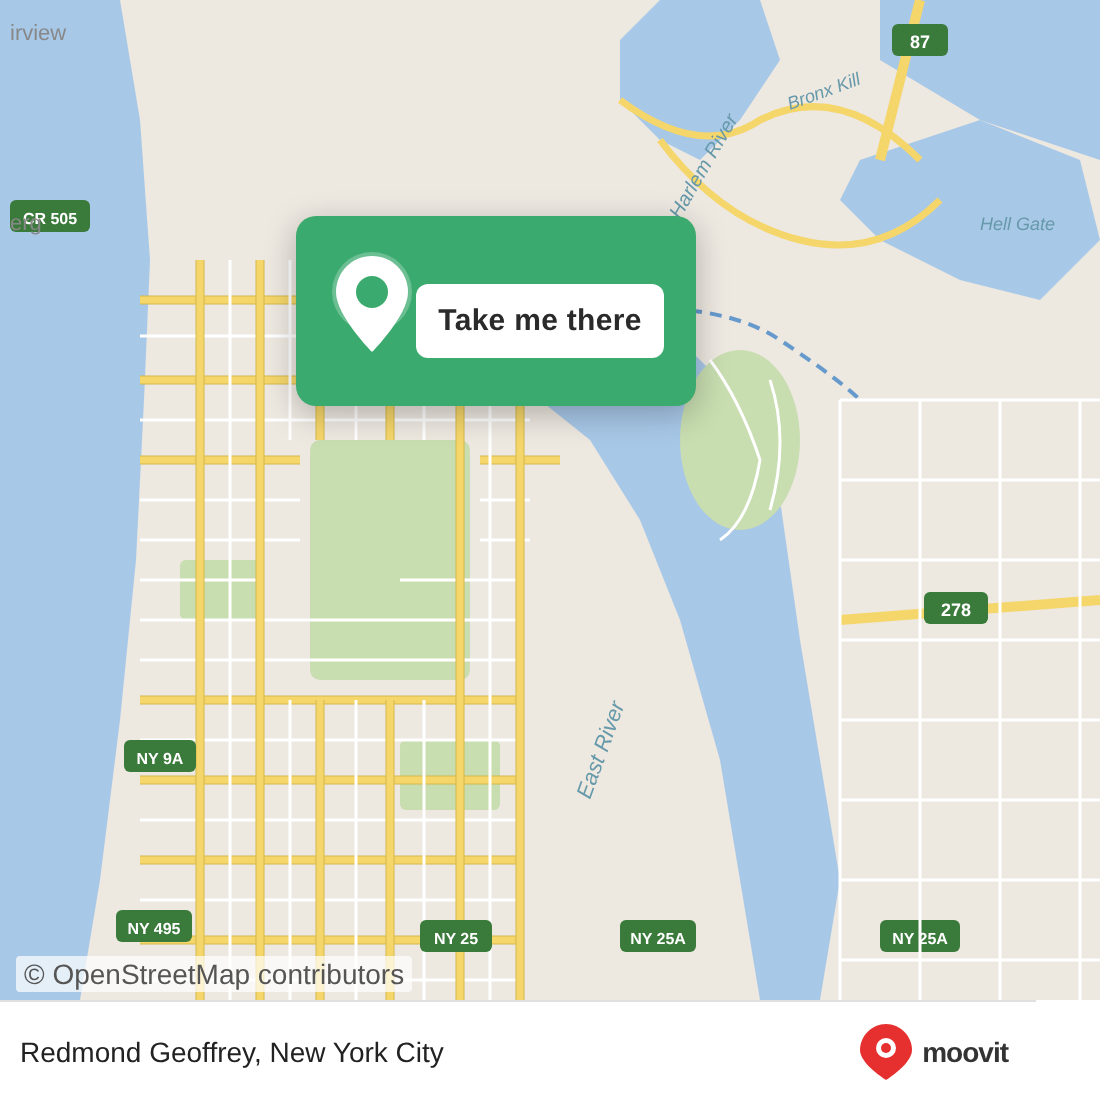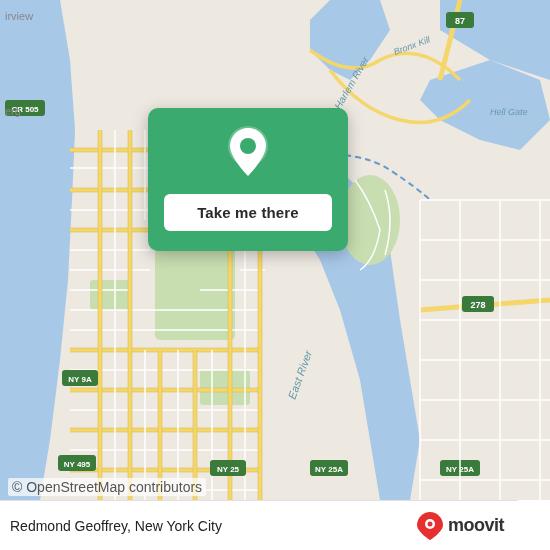--- a/index.html
+++ b/index.html
@@ -29,23 +29,23 @@
 
     
     #location-card {
       position: absolute;
       top: 108px;
       left: 148px;
       width: 200px;
       background: #3aaa6e;
       border-radius: 10px;
       display: flex;
-      flex-direction: column;
+      flex-direction: row;
       align-items: center;
-      padding: 18px 16px 20px;
+      padding: 18px 16px 8px;
       box-shadow: 0 4px 16px rgba(0,0,0,0.25);
       z-index: 10;
     }
 
     #pin-icon-wrap {
       margin-bottom: 12px;
     }
 
     #take-me-there-btn {
       background: white;
@@ -78,21 +78,21 @@
       font-weight: 400;
     }
 
     #moovit-logo {
       display: flex;
       align-items: center;
       gap: 4px;
     }
 
     #moovit-text {
-      font-size: 18px;
+      font-size: 14px;
       font-weight: 700;
       color: #333;
       letter-spacing: -0.5px;
       text-align: right;
     }
 
     #osm-attribution {
       position: absolute;
       bottom: 4px;
       left: 8px;

